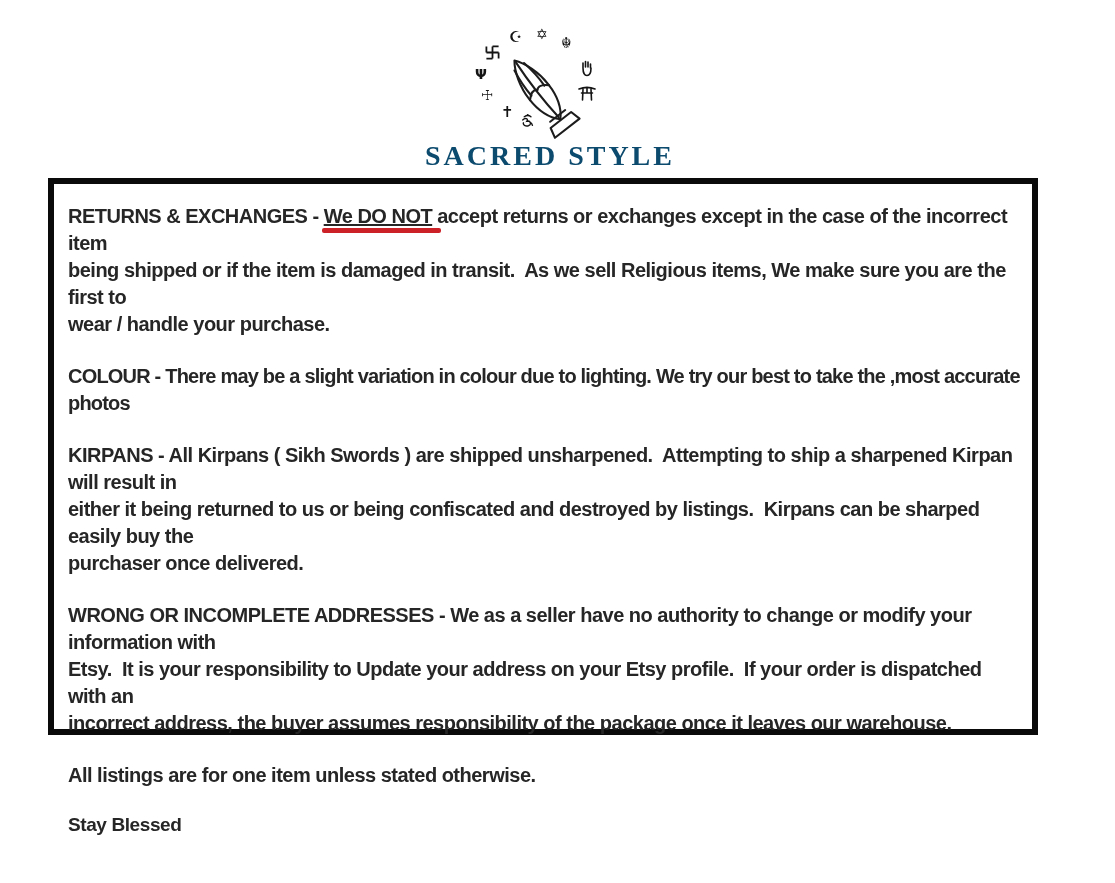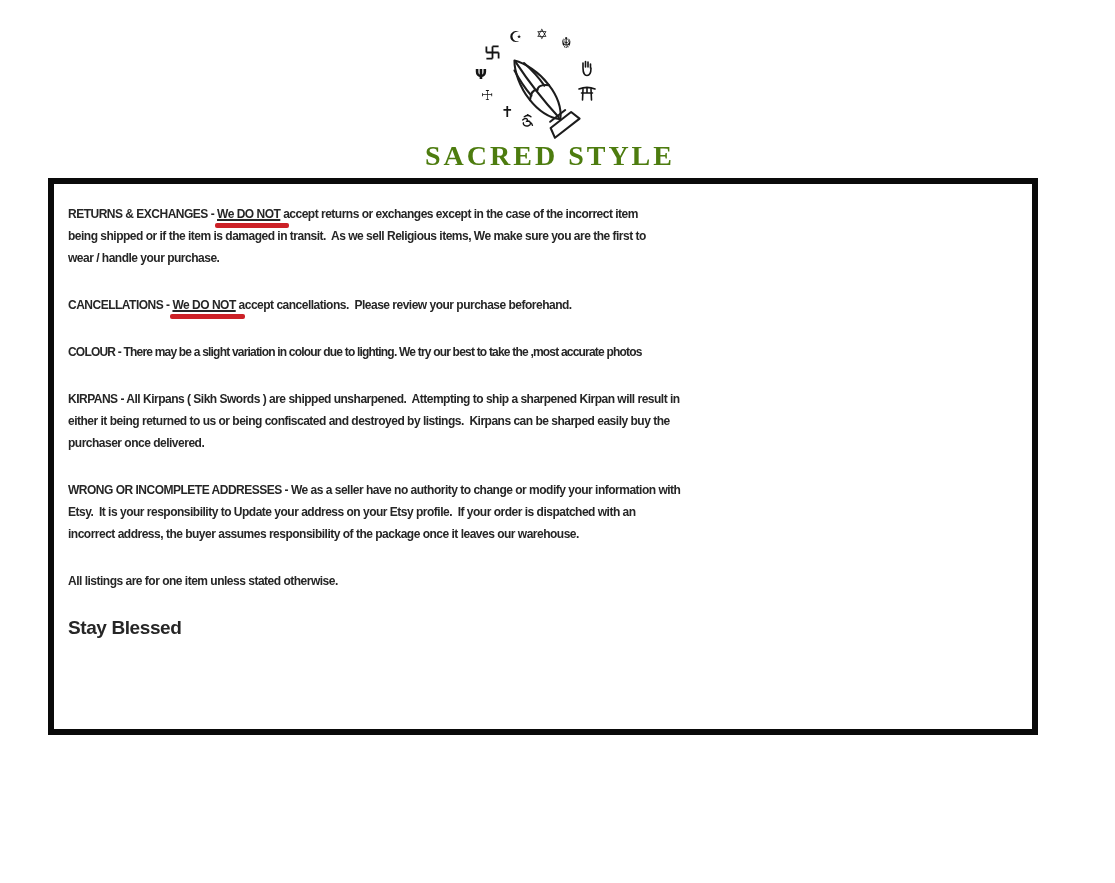--- a/index.html
+++ b/index.html
@@ -17,28 +17,28 @@
   .sym-menorah{left:50px;top:41px;font-size:14px;}
   .sym-crosspattee{left:56px;top:62px;font-size:14px;}
   .sym-cross{left:76px;top:79px;}
   .sym-svg{position:absolute;}
   .sym-swastika{left:60px;top:19px;}
   .sym-hand{left:154px;top:33px;}
   .sym-torii{left:153px;top:59px;}
   .sym-om{left:95px;top:88px;}
   .hands{position:absolute;left:62px;top:14px;}
   .brand{margin-top:2px;text-align:center;font-family:"Liberation Serif",serif;
-         font-size:28px;font-weight:600;letter-spacing:3px;color:#4d7c0f;white-space:nowrap;}
+         font-size:28px;font-weight:600;letter-spacing:3px;color:#0c4a6e;white-space:nowrap;}
 
   
   .policy-box{position:absolute;left:48px;top:178px;width:990px;height:557px;
               box-sizing:border-box;border:6px solid #0a0a0a;background:#fff;
               padding:19px 10px 0 14px;}
   .para{margin:0 0 25px 0;white-space:pre-wrap;
-        font-weight:700;font-size:12px;line-height:22px;letter-spacing:-0.5px;
+        font-weight:700;font-size:20px;line-height:27px;letter-spacing:-0.5px;
         color:#262626;}
   .para-sizes{margin-bottom:31px;}
   .para-colour{letter-spacing:-0.8px;}
   .para-note{margin-bottom:24px;}
   .para-signoff{font-size:19px;line-height:24px;letter-spacing:-0.4px;margin-bottom:8px;}
   .emph{position:relative;display:inline-block;text-decoration:underline;
         text-decoration-thickness:2px;}
   .emph::after{content:"";position:absolute;left:-2px;right:-9px;bottom:-3px;height:5px;
                background:#cc2127;border-radius:2px;}
 </style>
@@ -85,21 +85,20 @@
     </div>
     <div class="brand">SACRED STYLE</div>
   </div>
 
   <div class="policy-box">
 
     <p class="para"><span>RETURNS &amp; EXCHANGES - </span><span class="emph">We DO NOT</span><span> accept returns or exchanges except in the case of the incorrect item
 being shipped or if the item is damaged in transit.  As we sell Religious items, We make sure you are the first to
 wear / handle your purchase.</span></p>
 
-    <p class="para"><span>CANCELLATIONS - </span><span class="emph">We DO NOT</span><span> accept cancellations.  Please review your purchase beforehand.</span></p>
 
 
     <p class="para para-colour">COLOUR - There may be a slight variation in colour due to lighting. We try our best to take the ,most accurate photos</p>
 
     <p class="para">KIRPANS - All Kirpans ( Sikh Swords ) are shipped unsharpened.  Attempting to ship a sharpened Kirpan will result in
 either it being returned to us or being confiscated and destroyed by listings.  Kirpans can be sharped easily buy the
 purchaser once delivered.</p>
 
     <p class="para">WRONG OR INCOMPLETE ADDRESSES - We as a seller have no authority to change or modify your information with
 Etsy.  It is your responsibility to Update your address on your Etsy profile.  If your order is dispatched with an

